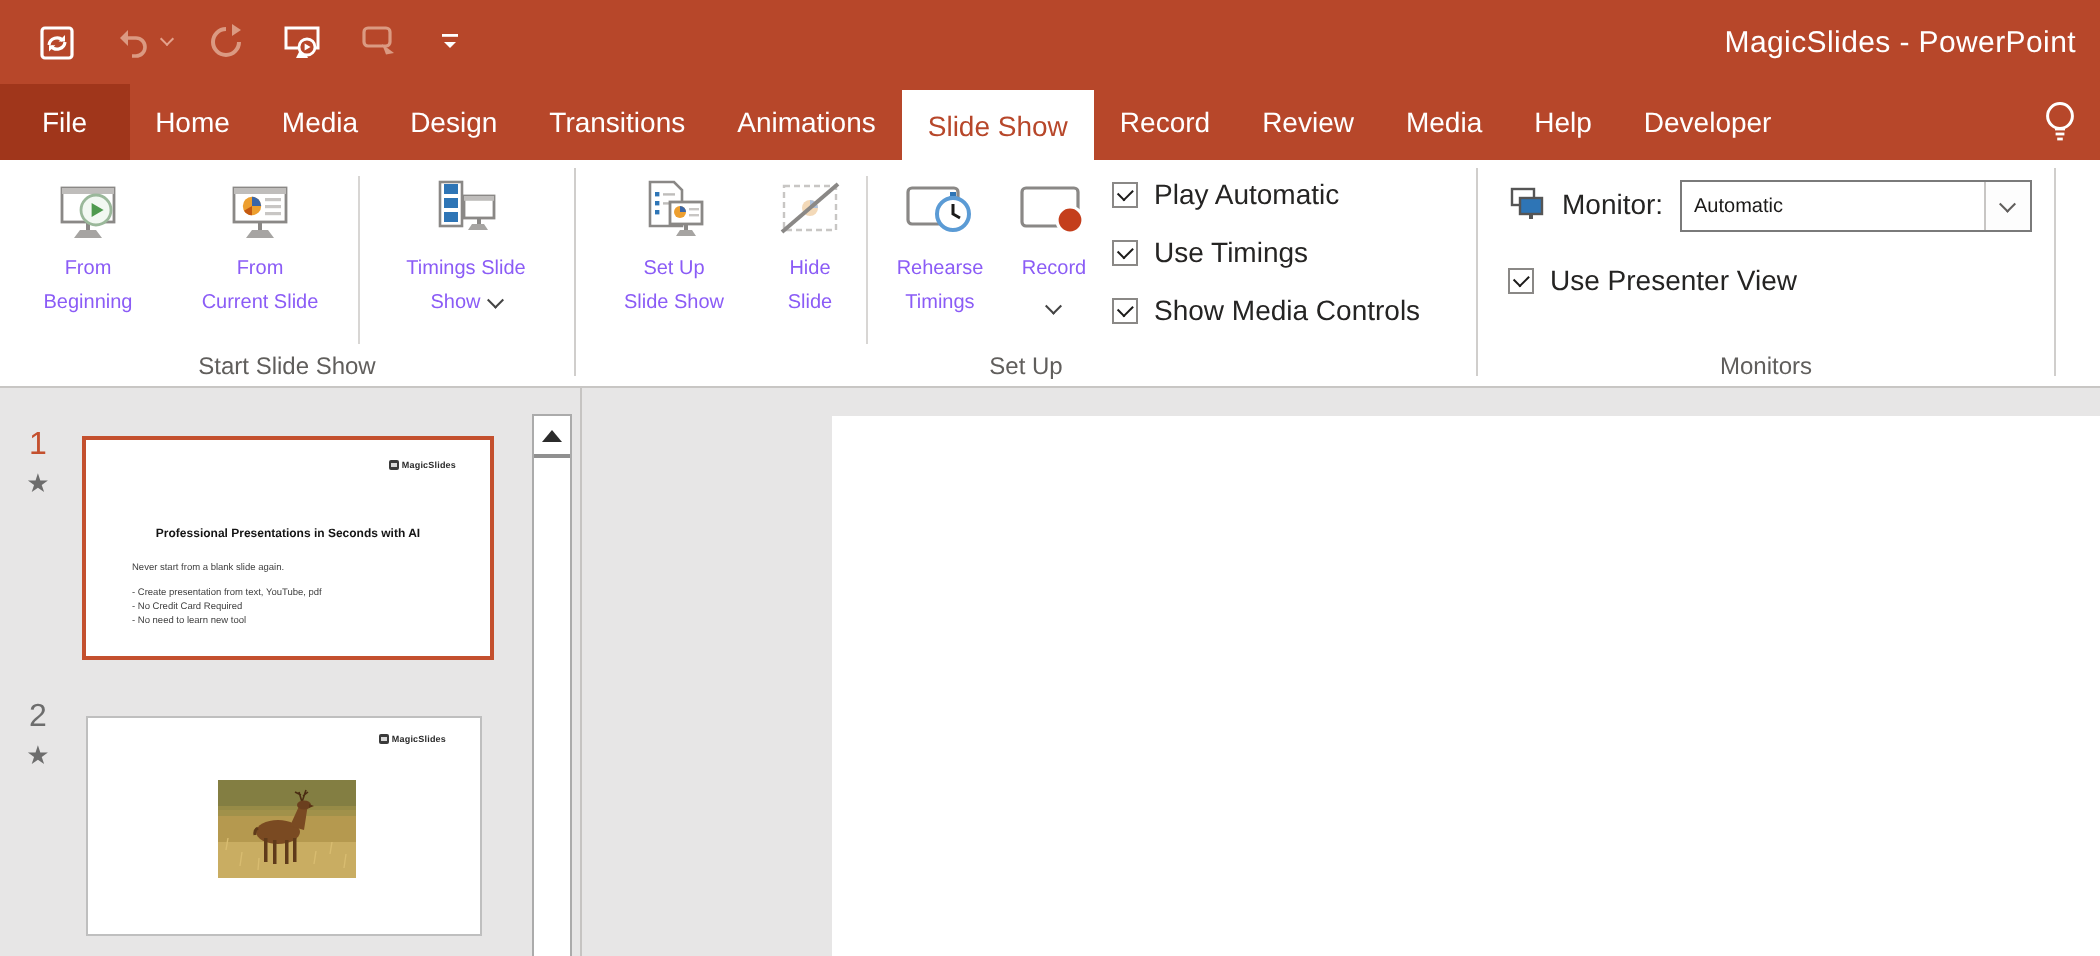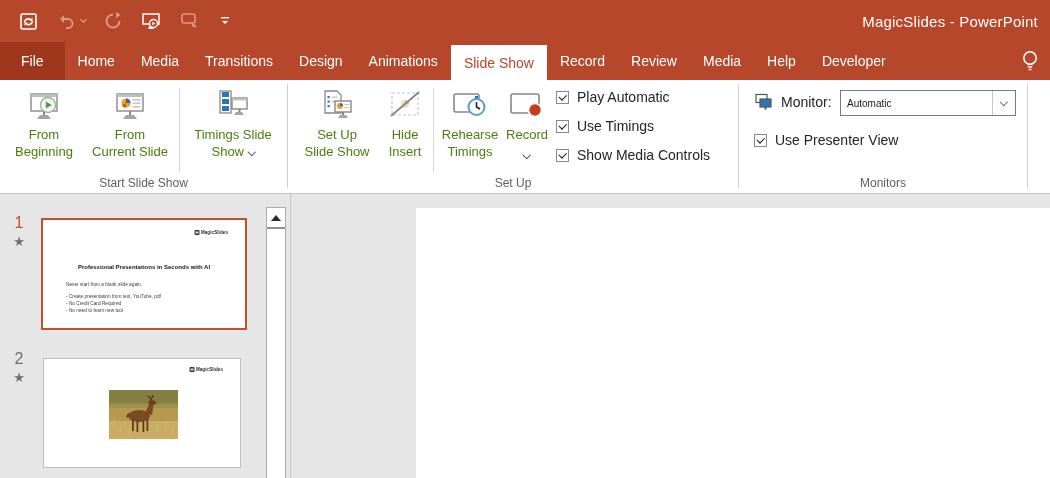--- a/index.html
+++ b/index.html
@@ -22,21 +22,21 @@
     display:flex; align-items:stretch; }
   .tab { display:flex; align-items:center; padding:0 13px; color:#fff; font-size:14px; cursor:default; }
   .tab.file { background:#A0361B; padding:0 21px; }
   .tab.active { background:#fff; color:#B7472A; align-self:flex-end; height:35px; }
   .tab-bulb { margin-left:auto; margin-right:9px; display:flex; align-items:center; }
   
   .ribbon { position:absolute; left:0; top:80px; width:1050px; height:114px; background:#fff;
     border-bottom:1px solid #C8C6C4; }
   .rbtn { position:absolute; top:4px; height:104px; display:flex; flex-direction:column; align-items:center; }
   .ricon { height:40px; display:flex; align-items:center; justify-content:center; margin-top:2px; }
-  .rlabel { font-size:13px; line-height:17px; color:#4d7c0f; white-space:nowrap; }
+  .rlabel { font-size:10px; line-height:17px; color:#8b5cf6; white-space:nowrap; }
   .vsep { position:absolute; width:1px; background:#D8D6D4; top:8px; height:84px; }
   .gsep { position:absolute; width:1px; background:#D0CECC; top:4px; height:104px; }
   .grplabel { position:absolute; bottom:3px; font-size:12px; color:#605E5C; text-align:center; }
   .chev { display:inline-block; width:5.5px; height:5.5px; border-right:1.4px solid #444;
     border-bottom:1.4px solid #444; transform:rotate(45deg); }
   .chev.inline { margin-left:5px; margin-bottom:2px; }
   .cbrow { position:absolute; display:flex; align-items:center; gap:8px; height:16px; }
   .cbox { width:13px; height:13px; border:1px solid #8A8886; background:#fff; position:relative; flex:none; }
   .cbox::after { content:""; position:absolute; left:2px; top:2.5px; width:6px; height:3.5px;
     border-left:1.6px solid #1b1a19; border-bottom:1.6px solid #1b1a19; transform:rotate(-45deg); }
@@ -127,22 +127,22 @@
         </svg>
       </span>
     </div>
     <div class="win-title">MagicSlides - PowerPoint</div>
   </div>
 
   <div class="tabrow">
     <div class="tab file">File</div>
     <div class="tab">Home</div>
     <div class="tab">Media</div>
+    <div class="tab">Design</div>
     <div class="tab">Transitions</div>
-    <div class="tab">Design</div>
     <div class="tab">Animations</div>
     <div class="tab active">Slide Show</div>
     <div class="tab">Record</div>
     <div class="tab">Review</div>
     <div class="tab">Media</div>
     <div class="tab">Help</div>
     <div class="tab">Developer</div>
     <div class="tab-bulb">
       <svg width="22" height="26" viewBox="0 0 22 26">
         <circle cx="11" cy="10" r="6.2" fill="none" stroke="#fff" stroke-width="1.5"></circle>
@@ -236,21 +236,21 @@
     <div class="rbtn" style="left:380px;width:50px">
       <span class="ricon">
         <svg width="36" height="34" viewBox="0 0 36 34">
           <rect x="5" y="4" width="26" height="22" fill="#fff" stroke="#C8C6C4" stroke-width="1.2" stroke-dasharray="3 2"></rect>
           <circle cx="18" cy="15" r="4" fill="#F3D9B8"></circle>
           <path d="M18 15 L18 11 A4 4 0 0 1 22 15 z" fill="#AFC3DE"></path>
           <path d="M4 27 L32 3" stroke="#8A8886" stroke-width="2"></path>
         </svg>
       </span>
       <span class="rlabel">Hide</span>
-      <span class="rlabel">Insert</span>
+      <span class="rlabel">Slide</span>
     </div>
 
     <div class="vsep" style="left:433px"></div>
 
     <div class="rbtn" style="left:438px;width:64px">
       <span class="ricon">
         <svg width="38" height="36" viewBox="0 0 38 36">
           <rect x="3" y="6" width="25" height="18" rx="2" fill="#fff" stroke="#8A8886" stroke-width="1.6"></rect>
           <rect x="24" y="8" width="3" height="2" fill="#2E75B6"></rect>
           <rect x="23.7" y="10" width="3.6" height="1.6" fill="#5B9BD5"></rect>

